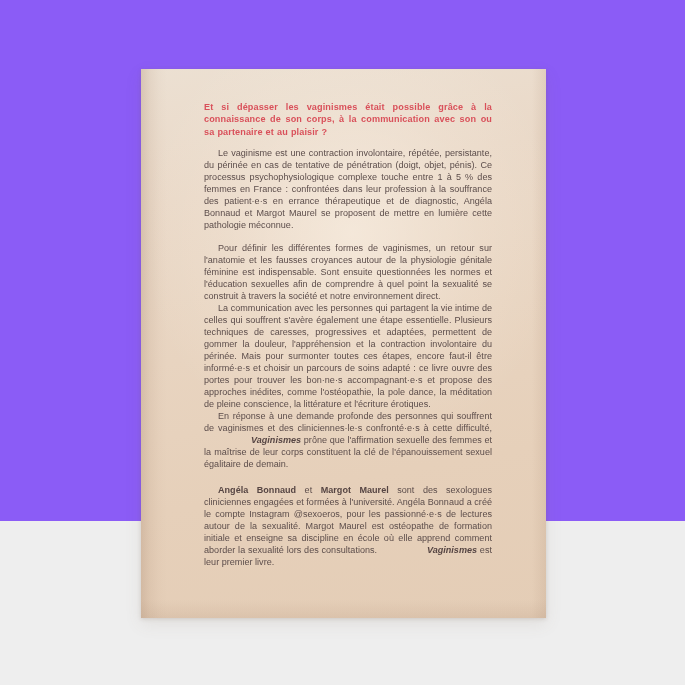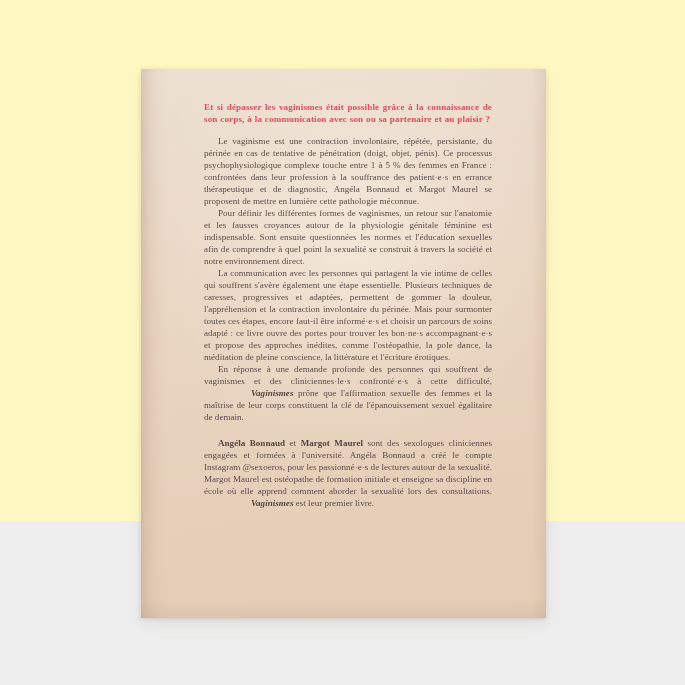--- a/index.html
+++ b/index.html
@@ -14,22 +14,21 @@
     overflow: hidden;
     position: relative;
   }
 
   #photo-frame {
     position: absolute;
     left: 0;
     top: 0;
     width: 685px;
     height: 521px;
-    background: #fef9c3;
-    font-family: Liberation Serif, serif;
+    background: #8b5cf6;
   }
 
   
   #book-page {
     position: absolute;
     left: 141px;
     top: 69px;
     width: 405px;
     height: 549px;
     background: linear-gradient(
@@ -119,20 +118,21 @@
     font-size: 9.05px;
     line-height: 12px;
     color: #5c4d4b;
     text-align: justify;
     text-align-last: left;
     text-indent: 14px;
     letter-spacing: 0.02px;
   }
 
   .gap-before {
+    margin-top: 11px;
   }
   .gap-before-large {
     margin-top: 14px;
   }
 
   .blurb-para b {
     font-weight: bold;
     color: #564543;
   }
   .blurb-para i {

